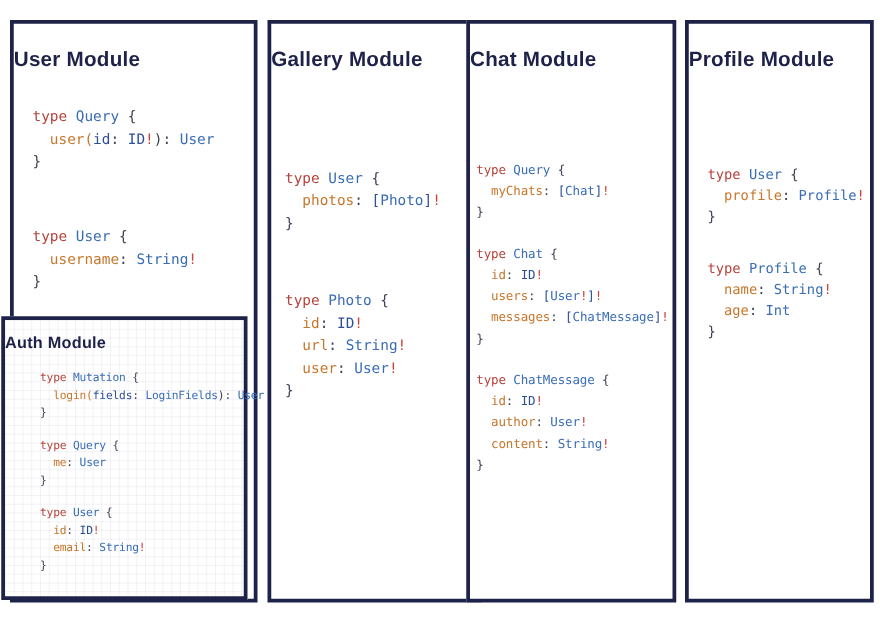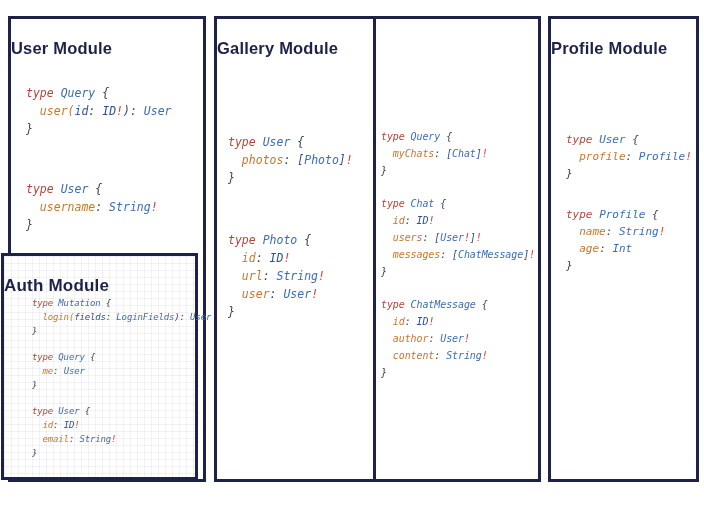--- a/index.html
+++ b/index.html
@@ -29,26 +29,25 @@
     background-color:#ffffff;
     background-image:
       linear-gradient(rgba(130,135,160,0.10) 1px, transparent 1px),
       linear-gradient(90deg, rgba(130,135,160,0.10) 1px, transparent 1px);
     background-size:7px 7px;
   }
   .module-title{
     text-align:left;font-weight:bold;color:var(--navy);
     font-size:16.5px;letter-spacing:.2px;margin-top:20px;
   }
-  .box-auth .module-title{font-size:17px;}
+  .box-auth .module-title{font-size:13px;margin-top:10px;}
   .code{
     position:absolute;
     font-family:"DejaVu Sans Mono", monospace;
     white-space:pre;
-    font-style:italic;
   }
   .code .line{display:block;}
   .box-user  > .code{top:65px;left:15px;font-size:11.5px;line-height:18px;}
   .box-gallery > .code{top:114px;left:11px;font-size:11.5px;line-height:18px;}
   .box-chat  > .code{top:109px;left:5px;font-size:10px;line-height:17px;letter-spacing:-0.1px;}
   .box-profile > .code{top:112px;left:15px;font-size:11px;line-height:17px;}
   .box-auth  > .code{top:40px;left:28px;font-size:9px;line-height:14px;letter-spacing:-0.15px;}
   .box-user  > .code .block + .block{margin-top:42px;}
   .box-gallery > .code .block + .block{margin-top:44px;}
   .box-chat  > .code .block + .block{margin-top:16px;}
@@ -75,20 +74,21 @@
     <div class="module-title">Auth Module</div>
     <div class="code"><div class="block"><span class="line"><span class="tok-kw">type </span><span class="tok-ty">Mutation </span><span class="tok-pn">{</span></span><span class="line"><span class="tok-pn">  </span><span class="tok-fd">login(</span><span class="tok-ar">fields</span><span class="tok-pn">: </span><span class="tok-ty">LoginFields</span><span class="tok-pn">): </span><span class="tok-ty">User</span></span><span class="line"><span class="tok-pn">}</span></span></div><div class="block"><span class="line"><span class="tok-kw">type </span><span class="tok-ty">Query </span><span class="tok-pn">{</span></span><span class="line"><span class="tok-pn">  </span><span class="tok-fd">me</span><span class="tok-pn">: </span><span class="tok-ty">User</span></span><span class="line"><span class="tok-pn">}</span></span></div><div class="block"><span class="line"><span class="tok-kw">type </span><span class="tok-ty">User </span><span class="tok-pn">{</span></span><span class="line"><span class="tok-pn">  </span><span class="tok-fd">id</span><span class="tok-pn">: </span><span class="tok-ar">ID</span><span class="tok-ex">!</span></span><span class="line"><span class="tok-pn">  </span><span class="tok-fd">email</span><span class="tok-pn">: </span><span class="tok-ty">String</span><span class="tok-ex">!</span></span><span class="line"><span class="tok-pn">}</span></span></div></div>
   </div>
 
   <div class="box box-gallery">
     <div class="module-title">Gallery Module</div>
     <div class="code"><div class="block"><span class="line"><span class="tok-kw">type </span><span class="tok-ty">User </span><span class="tok-pn">{</span></span><span class="line"><span class="tok-pn">  </span><span class="tok-fd">photos</span><span class="tok-pn">: </span><span class="tok-ar">[</span><span class="tok-ty">Photo</span><span class="tok-ar">]</span><span class="tok-ex">!</span></span><span class="line"><span class="tok-pn">}</span></span></div><div class="block"><span class="line"><span class="tok-kw">type </span><span class="tok-ty">Photo </span><span class="tok-pn">{</span></span><span class="line"><span class="tok-pn">  </span><span class="tok-fd">id</span><span class="tok-pn">: </span><span class="tok-ar">ID</span><span class="tok-ex">!</span></span><span class="line"><span class="tok-pn">  </span><span class="tok-fd">url</span><span class="tok-pn">: </span><span class="tok-ty">String</span><span class="tok-ex">!</span></span><span class="line"><span class="tok-pn">  </span><span class="tok-fd">user</span><span class="tok-pn">: </span><span class="tok-ty">User</span><span class="tok-ex">!</span></span><span class="line"><span class="tok-pn">}</span></span></div></div>
   </div>
 
   <div class="box box-chat">
+    <div class="module-title">Chat Module</div>
     <div class="code"><div class="block"><span class="line"><span class="tok-kw">type </span><span class="tok-ty">Query </span><span class="tok-pn">{</span></span><span class="line"><span class="tok-pn">  </span><span class="tok-fd">myChats</span><span class="tok-pn">: </span><span class="tok-ar">[</span><span class="tok-ty">Chat</span><span class="tok-ar">]</span><span class="tok-ex">!</span></span><span class="line"><span class="tok-pn">}</span></span></div><div class="block"><span class="line"><span class="tok-kw">type </span><span class="tok-ty">Chat </span><span class="tok-pn">{</span></span><span class="line"><span class="tok-pn">  </span><span class="tok-fd">id</span><span class="tok-pn">: </span><span class="tok-ar">ID</span><span class="tok-ex">!</span></span><span class="line"><span class="tok-pn">  </span><span class="tok-fd">users</span><span class="tok-pn">: </span><span class="tok-ar">[</span><span class="tok-ty">User</span><span class="tok-ex">!</span><span class="tok-ar">]</span><span class="tok-ex">!</span></span><span class="line"><span class="tok-pn">  </span><span class="tok-fd">messages</span><span class="tok-pn">: </span><span class="tok-ar">[</span><span class="tok-ty">ChatMessage</span><span class="tok-ar">]</span><span class="tok-ex">!</span></span><span class="line"><span class="tok-pn">}</span></span></div><div class="block"><span class="line"><span class="tok-kw">type </span><span class="tok-ty">ChatMessage </span><span class="tok-pn">{</span></span><span class="line"><span class="tok-pn">  </span><span class="tok-fd">id</span><span class="tok-pn">: </span><span class="tok-ar">ID</span><span class="tok-ex">!</span></span><span class="line"><span class="tok-pn">  </span><span class="tok-fd">author</span><span class="tok-pn">: </span><span class="tok-ty">User</span><span class="tok-ex">!</span></span><span class="line"><span class="tok-pn">  </span><span class="tok-fd">content</span><span class="tok-pn">: </span><span class="tok-ty">String</span><span class="tok-ex">!</span></span><span class="line"><span class="tok-pn">}</span></span></div></div>
   </div>
 
   <div class="box box-profile">
     <div class="module-title">Profile Module</div>
     <div class="code"><div class="block"><span class="line"><span class="tok-kw">type </span><span class="tok-ty">User </span><span class="tok-pn">{</span></span><span class="line"><span class="tok-pn">  </span><span class="tok-fd">profile</span><span class="tok-pn">: </span><span class="tok-ty">Profile</span><span class="tok-ex">!</span></span><span class="line"><span class="tok-pn">}</span></span></div><div class="block"><span class="line"><span class="tok-kw">type </span><span class="tok-ty">Profile </span><span class="tok-pn">{</span></span><span class="line"><span class="tok-pn">  </span><span class="tok-fd">name</span><span class="tok-pn">: </span><span class="tok-ty">String</span><span class="tok-ex">!</span></span><span class="line"><span class="tok-pn">  </span><span class="tok-fd">age</span><span class="tok-pn">: </span><span class="tok-ty">Int</span></span><span class="line"><span class="tok-pn">}</span></span></div></div>
   </div>
 
 </div>
 

